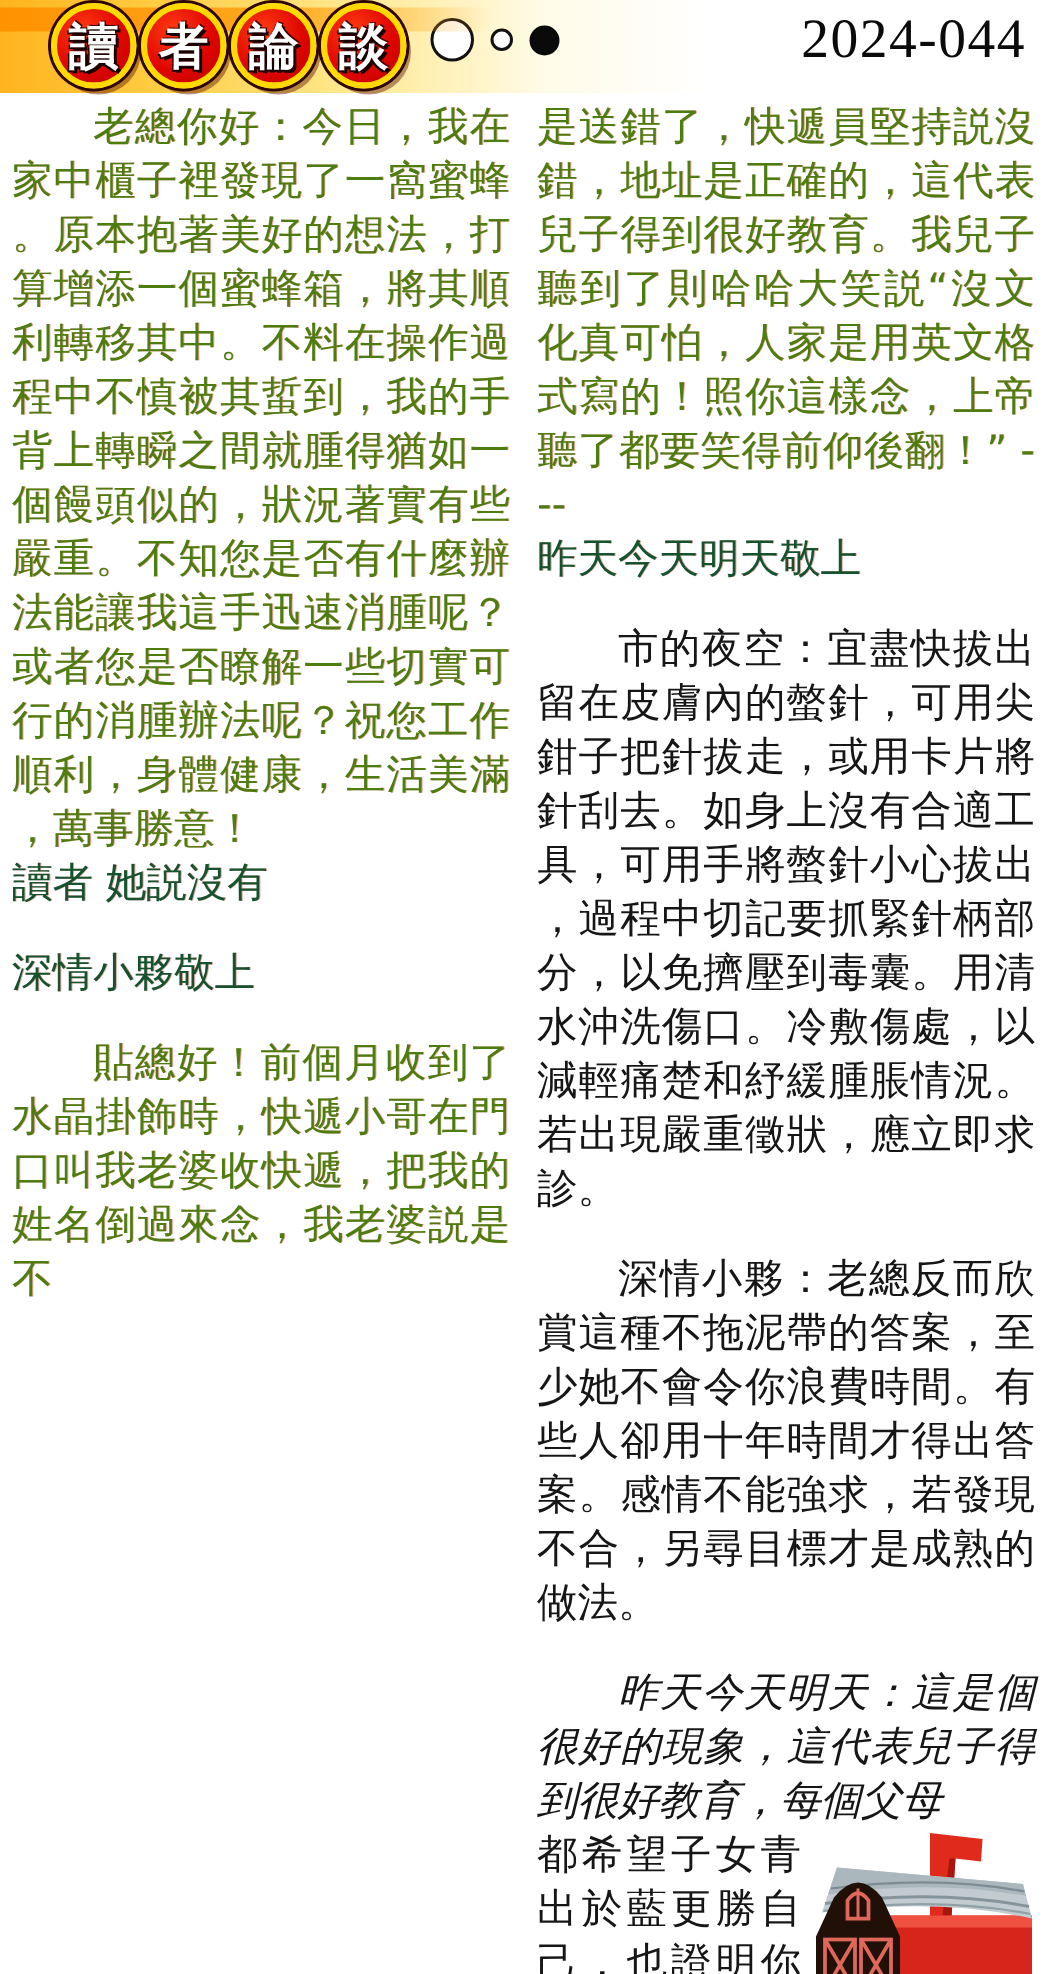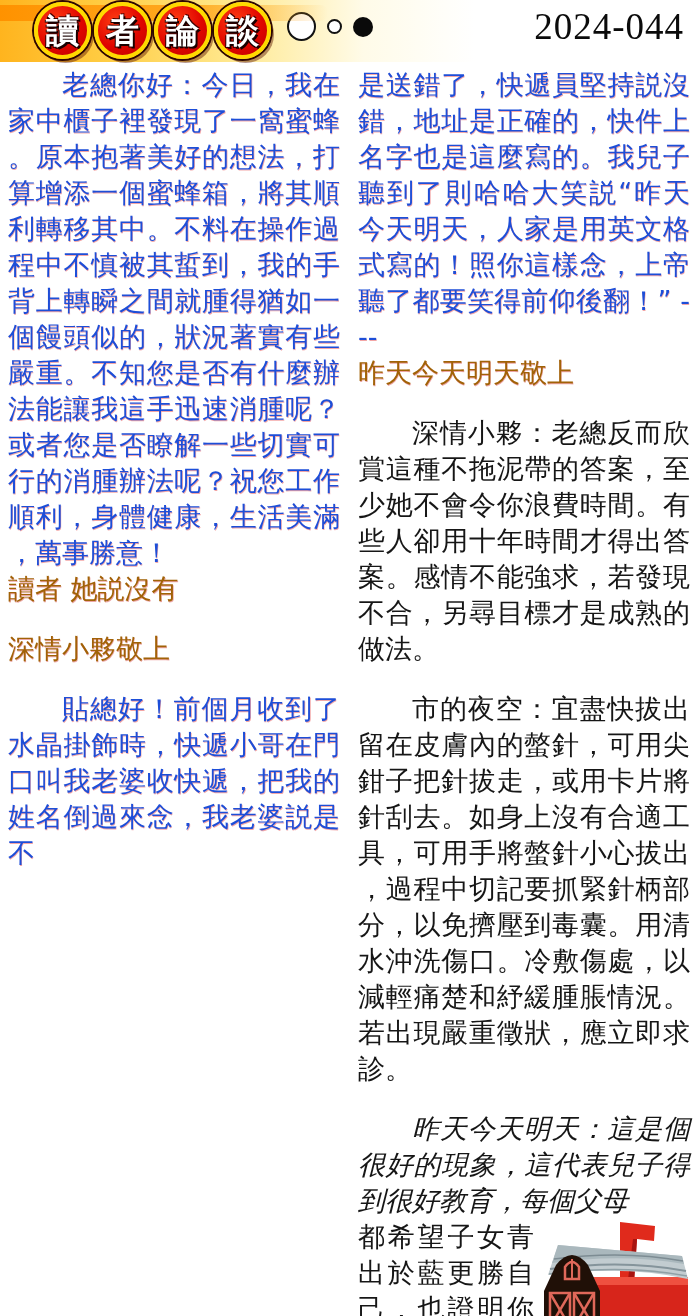--- a/index.html
+++ b/index.html
@@ -61,23 +61,23 @@
   }
   .col { flex: 1 1 0; min-width: 0; }
   .col p {
     font-size: 27px;
     line-height: 36px;
     text-align: justify;
     word-break: break-all;
     line-break: anywhere;
   }
   .indent { text-indent: 2em; }
-  .letter { color: #1d4ed8; text-shadow: 0.6px 0.6px 0 rgba(220,0,0,0.35); }
+  .letter { color: #4d7c0f; text-shadow: 0.6px 0.6px 0 rgba(220,0,0,0.35); }
   .sig {
-    color: #a16207; text-shadow: 0.6px 0.6px 0 rgba(200,0,0,0.35);
+    color: #14532d; text-shadow: 0.6px 0.6px 0 rgba(200,0,0,0.35);
     text-align: left;
     margin: 0 3px 24px 0;
   }
   .reply { color: #161616; margin-bottom: 24px; }
 
   .wrap-row { display: flex; align-items: flex-start; }
   .narrow { width: 176px; flex: 0 0 auto; }
   .mailbox { margin-left: auto; width: 156px; height: 184px; position: relative; }
   .mailbox svg { position: absolute; left: 0; bottom: -4px; }
 </style>
@@ -113,24 +113,24 @@
   <main class="columns">
 
     <section class="col">
       <p class="letter indent">老總你好：今日，我在家中櫃子裡發現了一窩蜜蜂。原本抱著美好的想法，打算增添一個蜜蜂箱，將其順利轉移其中。不料在操作過程中不慎被其蜇到，我的手背上轉瞬之間就腫得猶如一個饅頭似的，狀況著實有些嚴重。不知您是否有什麼辦法能讓我這手迅速消腫呢？或者您是否瞭解一些切實可行的消腫辦法呢？祝您工作順利，身體健康，生活美滿，萬事勝意！</p>
       <p class="sig">讀者 她説沒有</p>
       <p class="sig">深情小夥敬上</p>
       <p class="letter indent">貼總好！前個月收到了水晶掛飾時，快遞小哥在門口叫我老婆收快遞，把我的姓名倒過來念，我老婆説是不</p>
     </section>
 
     <section class="col">
-      <p class="letter">是送錯了，快遞員堅持説沒錯，地址是正確的，快件上名字也是這麼寫的。我兒子聽到了則哈哈大笑説“昨天今天明天，人家是用英文格式寫的！照你這樣念，上帝聽了都要笑得前仰後翻！” ---</p>
+      <p class="letter">是送錯了，快遞員堅持説沒錯，地址是正確的，這代表兒子得到很好教育。我兒子聽到了則哈哈大笑説“沒文化真可怕，人家是用英文格式寫的！照你這樣念，上帝聽了都要笑得前仰後翻！” ---</p>
       <p class="sig">昨天今天明天敬上</p>
+      <p class="reply indent">市的夜空：宜盡快拔出留在皮膚內的螫針，可用尖鉗子把針拔走，或用卡片將針刮去。如身上沒有合適工具，可用手將螫針小心拔出，過程中切記要抓緊針柄部分，以免擠壓到毒囊。用清水沖洗傷口。冷敷傷處，以減輕痛楚和紓緩腫脹情況。若出現嚴重徵狀，應立即求診。</p>
       <p class="reply indent">深情小夥：老總反而欣賞這種不拖泥帶的答案，至少她不會令你浪費時間。有些人卻用十年時間才得出答案。感情不能強求，若發現不合，另尋目標才是成熟的做法。</p>
-      <p class="reply indent">市的夜空：宜盡快拔出留在皮膚內的螫針，可用尖鉗子把針拔走，或用卡片將針刮去。如身上沒有合適工具，可用手將螫針小心拔出，過程中切記要抓緊針柄部分，以免擠壓到毒囊。用清水沖洗傷口。冷敷傷處，以減輕痛楚和紓緩腫脹情況。若出現嚴重徵狀，應立即求診。</p>
 
       <div>
         <p class="reply indent" style="margin-bottom:0;font-style:italic;">昨天今天明天：這是個很好的現象，這代表兒子得到很好教育，每個父母</p>
         <div class="wrap-row">
           <p class="reply narrow" style="margin-bottom:0;">都希望子女青出於藍更勝自己，也證明你的養育沒有白費。</p>
           <div class="mailbox">
             <svg width="156" height="188" viewBox="0 0 156 188">
 
               <polygon points="86,3 121,7 120,22 103,20 99,78 86,76" fill="#e02a1c"></polygon>
               <polygon points="99,20 103,20 99,78 92,77" fill="#a81410"></polygon>

